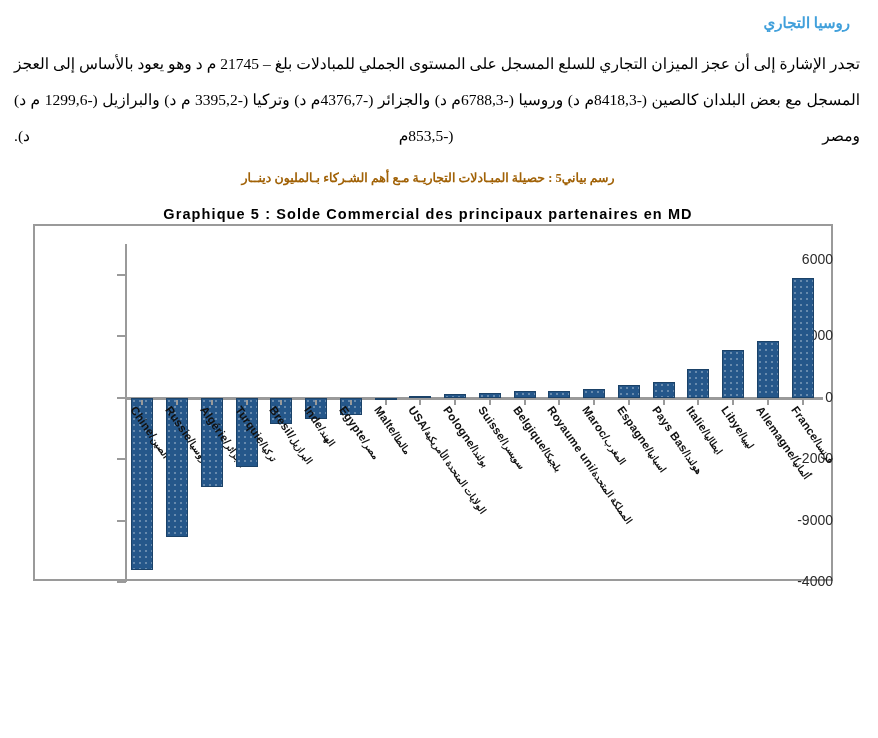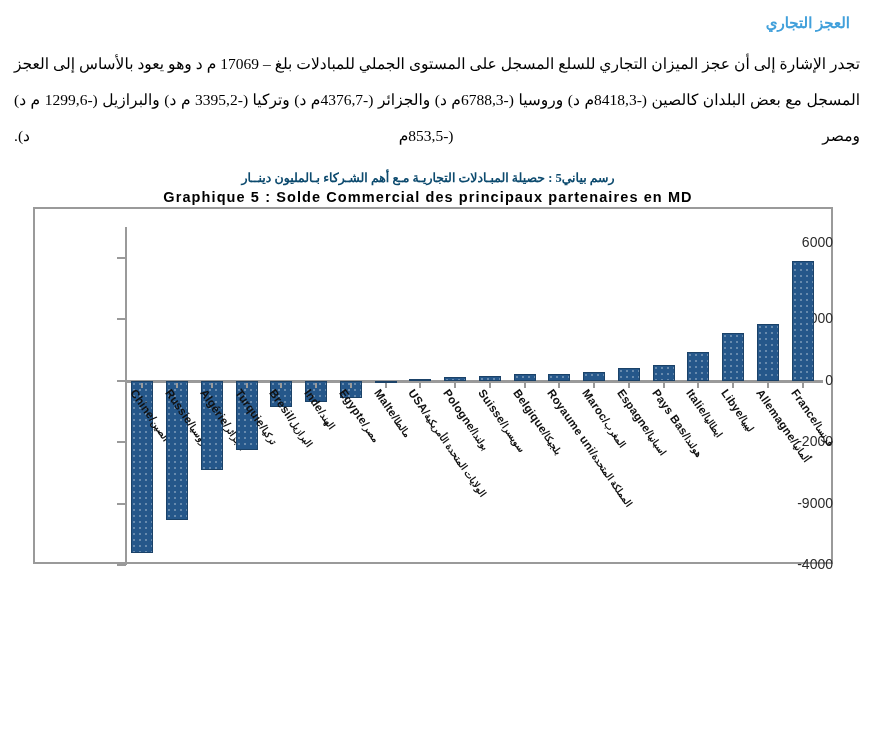--- a/index.html
+++ b/index.html
@@ -48,31 +48,31 @@
   }
   .chart-titles {
     text-align: center;
     margin: 4px 0 2px 0;
   }
   .title-ar {
     font-family: "Liberation Serif", serif;
     direction: rtl;
     font-size: 12.5px;
     font-weight: bold;
-    color: #0c4a6e;
+    color: #a16207;
     letter-spacing: 0.2px;
     padding-right: 22px;
   }
   .title-fr {
     font-family: "Liberation Sans", sans-serif;
     font-size: 14.5px;
     font-weight: bold;
     color: #000;
     letter-spacing: 1.1px;
-    margin-top: 3px;
+    margin-top: 20px;
     padding-right: 22px;
   }
 
   .plot-frame {
     position: absolute;
     left: 33px;
     top: 0px;
     width: 800px;
     height: 357px;
     border: 2px solid #9a9a9a;
@@ -163,22 +163,22 @@
     font-weight: bold;
     font-size: 9.5px;
     direction: rtl;
     unicode-bidi: isolate;
   }
 </style>
 </head>
 <body>
 
 <div class="doc">
-  <div class="section-heading">العجز التجاري</div>
-  <p class="para">تجدر الإشارة إلى أن عجز الميزان التجاري للسلع المسجل على المستوى الجملي للمبادلات بلغ – 17069 م د   وهو يعود بالأساس إلى العجز المسجل مع بعض البلدان كالصين (-8418,3م د) وروسيا (-6788,3م د) والجزائر (-4376,7م د) وتركيا (-3395,2 م د) والبرازيل (-1299,6 م د) ومصر (-853,5م د).</p>
+  <div class="section-heading">روسيا التجاري</div>
+  <p class="para">تجدر الإشارة إلى أن عجز الميزان التجاري للسلع المسجل على المستوى الجملي للمبادلات بلغ – 21745 م د   وهو يعود بالأساس إلى العجز المسجل مع بعض البلدان كالصين (-8418,3م د) وروسيا (-6788,3م د) والجزائر (-4376,7م د) وتركيا (-3395,2 م د) والبرازيل (-1299,6 م د) ومصر (-853,5م د).</p>
 </div>
 
 <div class="chart-wrap">
   <div class="chart-titles">
     <div class="title-ar">رسم بياني5 : حصيلة المبـادلات التجاريـة مـع أهم الشـركاء بـالمليون دينــار</div>
     <div class="title-fr">Graphique 5 : Solde Commercial des principaux partenaires en MD</div>
   </div>
 
   <div style="position:relative;height:360px;">
     <div class="plot-frame"></div>

